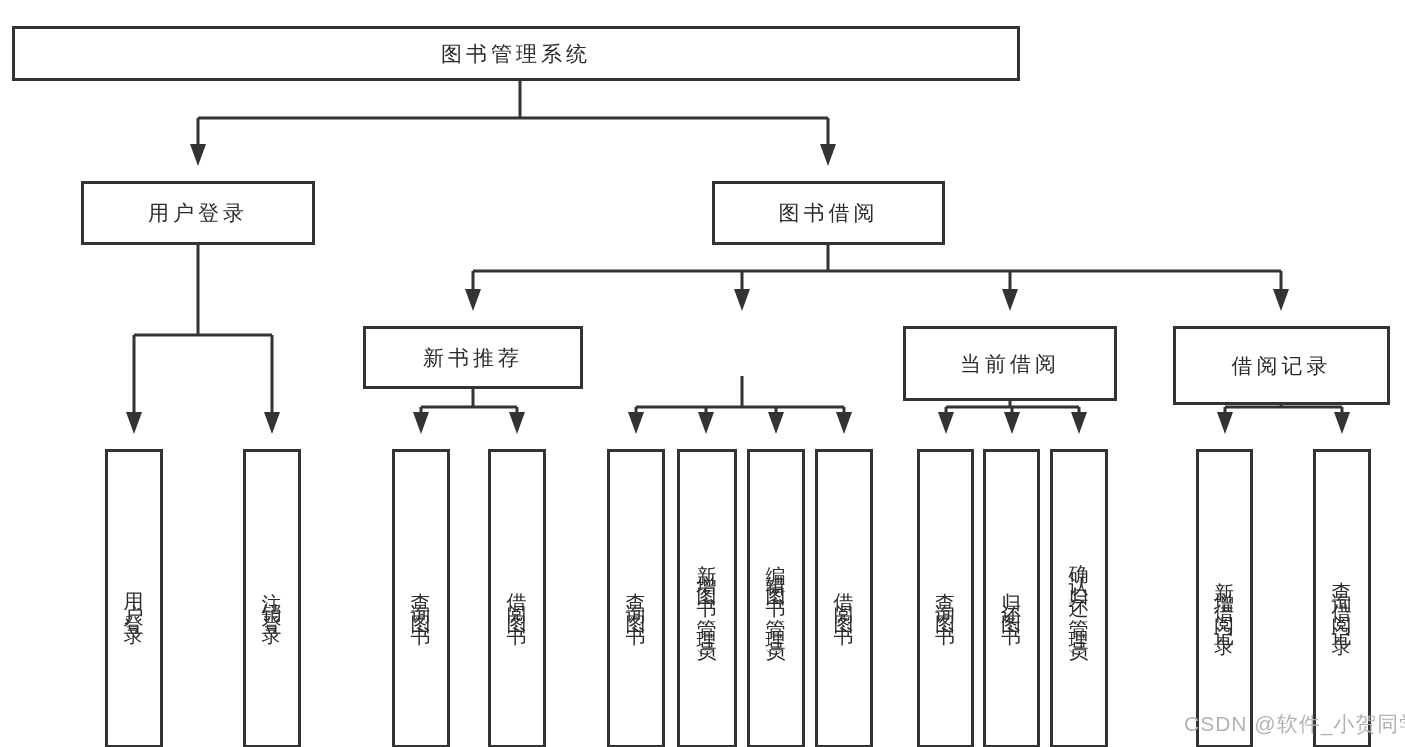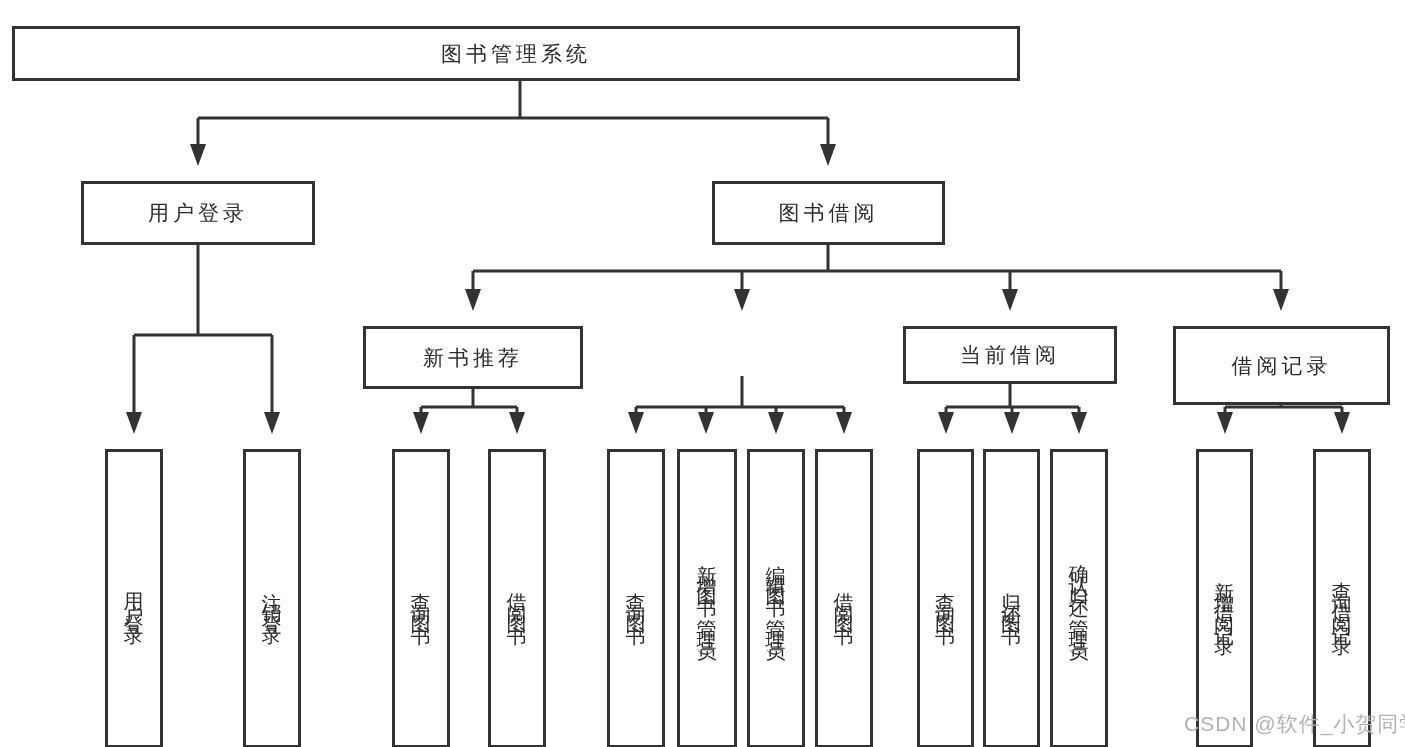--- a/index.html
+++ b/index.html
@@ -76,21 +76,21 @@
   <div class="box hbox" style="left:81px;top:168px;width:234px;height:64px">
     <span>用户登录</span>
   </div>
   <div class="box hbox" style="left:712px;top:168px;width:233px;height:64px">
     <span>图书借阅</span>
   </div>
 
   <div class="box hbox" style="left:363px;top:313px;width:220px;height:63px">
     <span>新书推荐</span>
   </div>
-  <div class="box hbox" style="left:903px;top:313px;width:214px;height:58px">
+  <div class="box hbox" style="left:903px;top:313px;width:214px;height:75px">
     <span>当前借阅</span>
   </div>
   <div class="box hbox" style="left:1173px;top:313px;width:217px;height:79px">
     <span>借阅记录</span>
   </div>
 
   <div class="box vbox" style="left:105px;top:436px;width:58px;height:299px">
     <span>用户登录</span>
   </div>
   <div class="box vbox" style="left:243px;top:436px;width:58px;height:299px">

